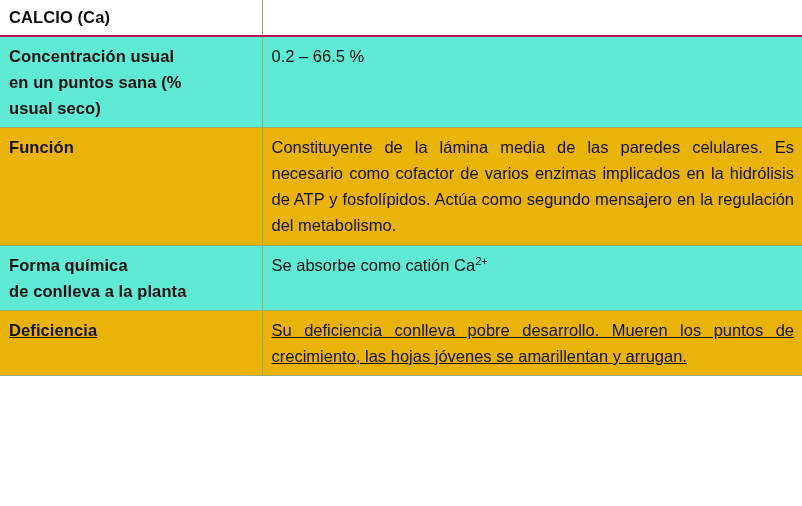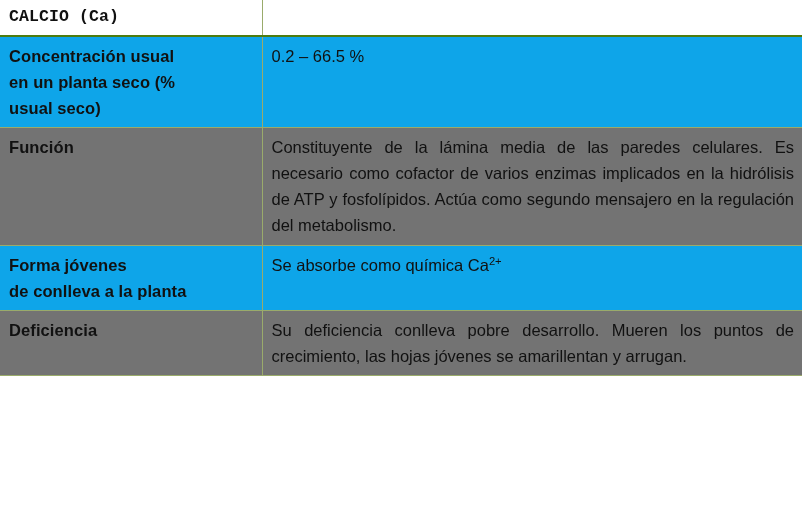--- a/index.html
+++ b/index.html
@@ -25,53 +25,53 @@
     font-size: 16.5px;
     line-height: 1.58;
     border-left: none;
     border-right: none;
   }
   col.label-col { width: 262px; }
   col.value-col { width: 540px; }
 
   
   tr.header-row td {
-    border-bottom: 2px solid #4d7c0f;
+    border-bottom: 2px solid #be185d;
     background: #ffffff;
     font-weight: bold;
     padding-top: 4px;
     padding-bottom: 5px;
-    font-family: Liberation Mono, monospace;
   }
   tr.header-row td.value-cell {
     border-left: 1px solid #9aab6b;
   }
 
   
   td.label-cell {
     font-weight: bold;
     border-right: 1px solid #9aab6b;
     letter-spacing: 0.1px;
   }
   td.value-cell {
     text-align: justify;
     text-justify: inter-word;
   }
   
   tr.shaded td {
-    background: #0ea5e9;
+    background: #5eead4;
   }
   tr.plain td {
-    background: #737373;
+    background: #eab308;
   }
   tr.row-sep td {
     border-bottom: 1px solid #9aab6b;
   }
   tr.last-row td {
     border-bottom: 1px solid #9aab6b;
+    text-decoration: underline;
   }
   .label-line {
     display: block;
   }
   .justify-block {
     text-align: justify;
     text-justify: inter-word;
     margin-top: 48px;
   }
   .value-indent {
@@ -93,39 +93,39 @@
   </colgroup>
   <tbody>
     <tr class="header-row">
       <td class="label-cell">CALCIO (Ca)</td>
       <td class="value-cell"></td>
     </tr>
 
     <tr class="shaded row-sep">
       <td class="label-cell">
         <span class="label-line">Concentración usual</span>
-        <span class="label-line">en un planta seco (%</span>
+        <span class="label-line">en un puntos sana (%</span>
         <span class="label-line">usual seco)</span>
       </td>
       <td class="value-cell">0.2 – 66.5 %</td>
     </tr>
 
     <tr class="plain row-sep">
       <td class="label-cell">
         <span class="label-line">Función</span>
       </td>
       <td class="value-cell justify-block">Constituyente de la lámina media de las paredes celulares. Es necesario como cofactor de varios enzimas implicados en la hidrólisis de ATP y fosfolípidos. Actúa como segundo mensajero en la regulación del metabolismo.</td>
     </tr>
 
     <tr class="shaded row-sep">
       <td class="label-cell">
-        <span class="label-line">Forma jóvenes</span>
+        <span class="label-line">Forma química</span>
         <span class="label-line">de conlleva a la planta</span>
       </td>
-      <td class="value-cell value-indent"><span>Se absorbe como química Ca</span><sup>2+</sup></td>
+      <td class="value-cell value-indent"><span>Se absorbe como catión Ca</span><sup>2+</sup></td>
     </tr>
 
     <tr class="plain last-row">
       <td class="label-cell">
         <span class="label-line">Deficiencia</span>
       </td>
       <td class="value-cell justify-block">Su deficiencia conlleva pobre desarrollo. Mueren los puntos de crecimiento, las hojas jóvenes se amarillentan y arrugan.</td>
     </tr>
   </tbody>
 </table>

